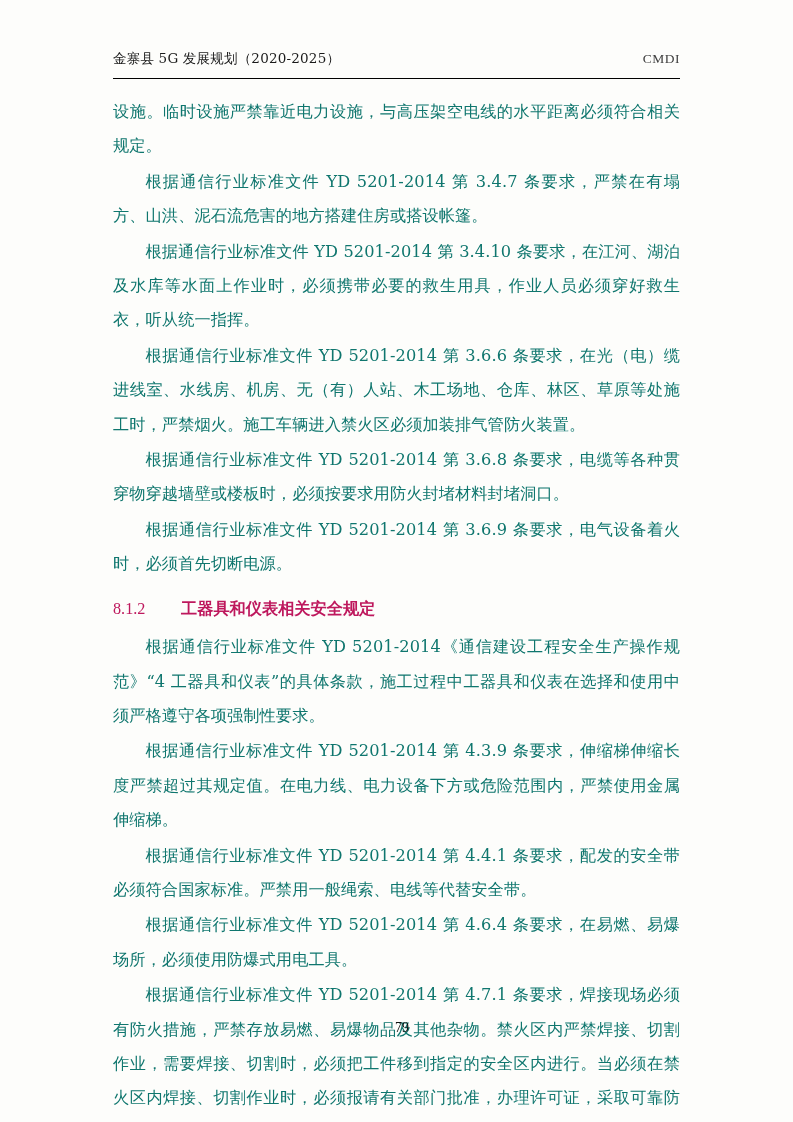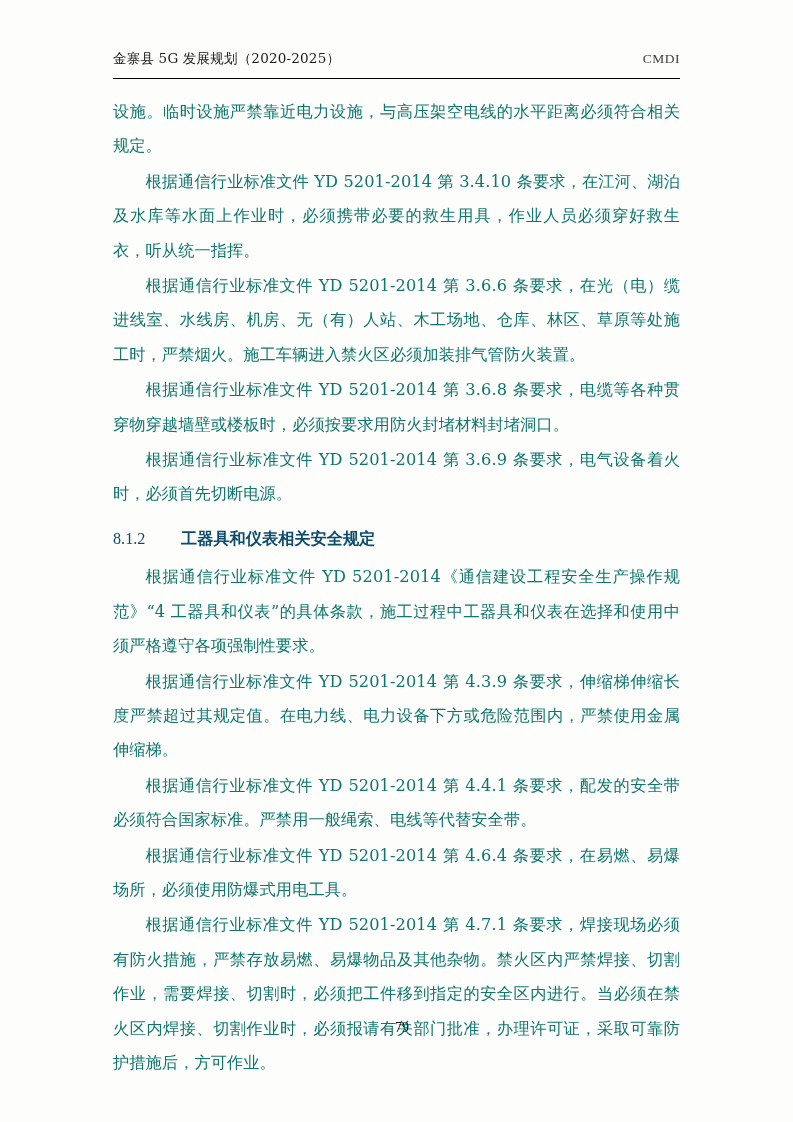--- a/index.html
+++ b/index.html
@@ -65,21 +65,21 @@
     letter-spacing: 0.1px;
   }
   p.indent {
     text-indent: 2em;
   }
   h3.section-heading {
     margin: 10px 0 4px 0;
     font-size: 16.2px;
     line-height: 34.4px;
     font-weight: bold;
-    color: #0c4a6e;
+    color: #be185d;
   }
   h3.section-heading .num {
     display: inline-block;
     min-width: 62px;
     font-family: "Liberation Serif", serif;
     font-weight: normal;
   }
   h3.section-heading .ttl {
     display: inline-block;
     padding-left: 6px;
@@ -102,20 +102,21 @@
 
   <div class="header">
     <span class="header-title">金寨县 5G 发展规划（2020-2025）</span>
     <span class="header-right">CMDI</span>
   </div>
   <div class="header-rule"></div>
 
   <div class="content">
 
     <p class="body-text">设施。临时设施严禁靠近电力设施，与高压架空电线的水平距离必须符合相关规定。</p>
+    <p class="body-text indent">根据通信行业标准文件 YD 5201-2014 第 3.4.7 条要求，严禁在有塌方、山洪、泥石流危害的地方搭建住房或搭设帐篷。</p>
     <p class="body-text indent">根据通信行业标准文件 YD 5201-2014 第 3.4.10 条要求，在江河、湖泊及水库等水面上作业时，必须携带必要的救生用具，作业人员必须穿好救生衣，听从统一指挥。</p>
     <p class="body-text indent">根据通信行业标准文件 YD 5201-2014 第 3.6.6 条要求，在光（电）缆进线室、水线房、机房、无（有）人站、木工场地、仓库、林区、草原等处施工时，严禁烟火。施工车辆进入禁火区必须加装排气管防火装置。</p>
     <p class="body-text indent">根据通信行业标准文件 YD 5201-2014 第 3.6.8 条要求，电缆等各种贯穿物穿越墙壁或楼板时，必须按要求用防火封堵材料封堵洞口。</p>
     <p class="body-text indent">根据通信行业标准文件 YD 5201-2014 第 3.6.9 条要求，电气设备着火时，必须首先切断电源。</p>
 
     <h3 class="section-heading">
       <span class="num">8.1.2</span><span class="ttl">工器具和仪表相关安全规定</span>
     </h3>
 
     <p class="body-text indent">根据通信行业标准文件 YD 5201-2014《通信建设工程安全生产操作规范》“4 工器具和仪表”的具体条款，施工过程中工器具和仪表在选择和使用中须严格遵守各项强制性要求。</p>

